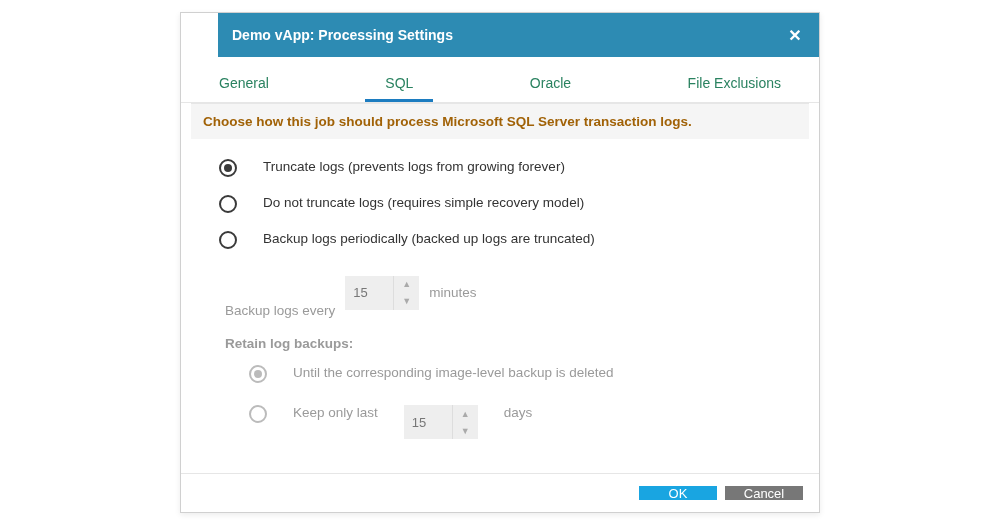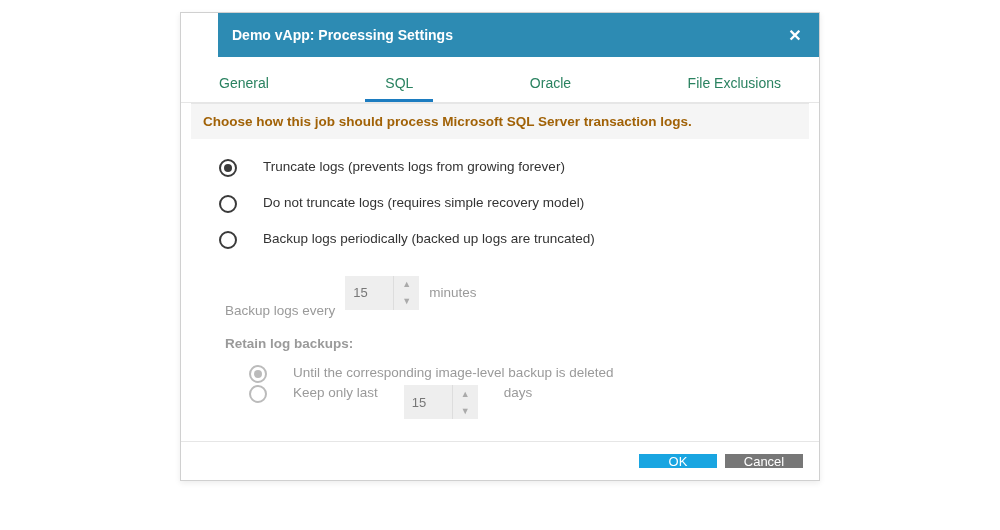--- a/index.html
+++ b/index.html
@@ -143,21 +143,21 @@
     .unit { color: #9a9a9a; }
     .subheading {
       font-weight: 600;
       color: #9a9a9a;
       margin-bottom: 14px;
       margin-top: 0;
     }
     .nested {
       margin-left: 0;
     }
-    .nested .radio-row { margin-bottom: 2px; color: #9a9a9a; }
+    .nested .radio-row { margin-bottom: 22px; color: #9a9a9a; }
     .footer {
       border-top: 1px solid #e6e6e6;
       padding: 12px 16px;
       display: flex;
       justify-content: flex-end;
       gap: 8px;
     }
     .btn {
       min-width: 78px;
       height: 14px;
@@ -221,21 +221,21 @@
 
       <div class="subheading">Retain log backups:</div>
 
       <div class="nested">
 
         <div class="radio-row">
           <span class="radio disabled selected"></span>
           <span>Until the corresponding image-level backup is deleted</span>
         </div>
 
-        <div class="radio-row" style="margin-bottom:2px;">
+        <div class="radio-row" style="margin-bottom:14px;">
           <span class="radio disabled"></span>
           <span>Keep only last</span>
           <div class="spinner">
             <input class="spinner-input" disabled="" value="15" style="">
             <div class="spinner-btns">
               <div class="spinner-btn">▲</div>
               <div class="spinner-btn">▼</div>
             </div>
           </div>
           <span class="unit">days</span>

